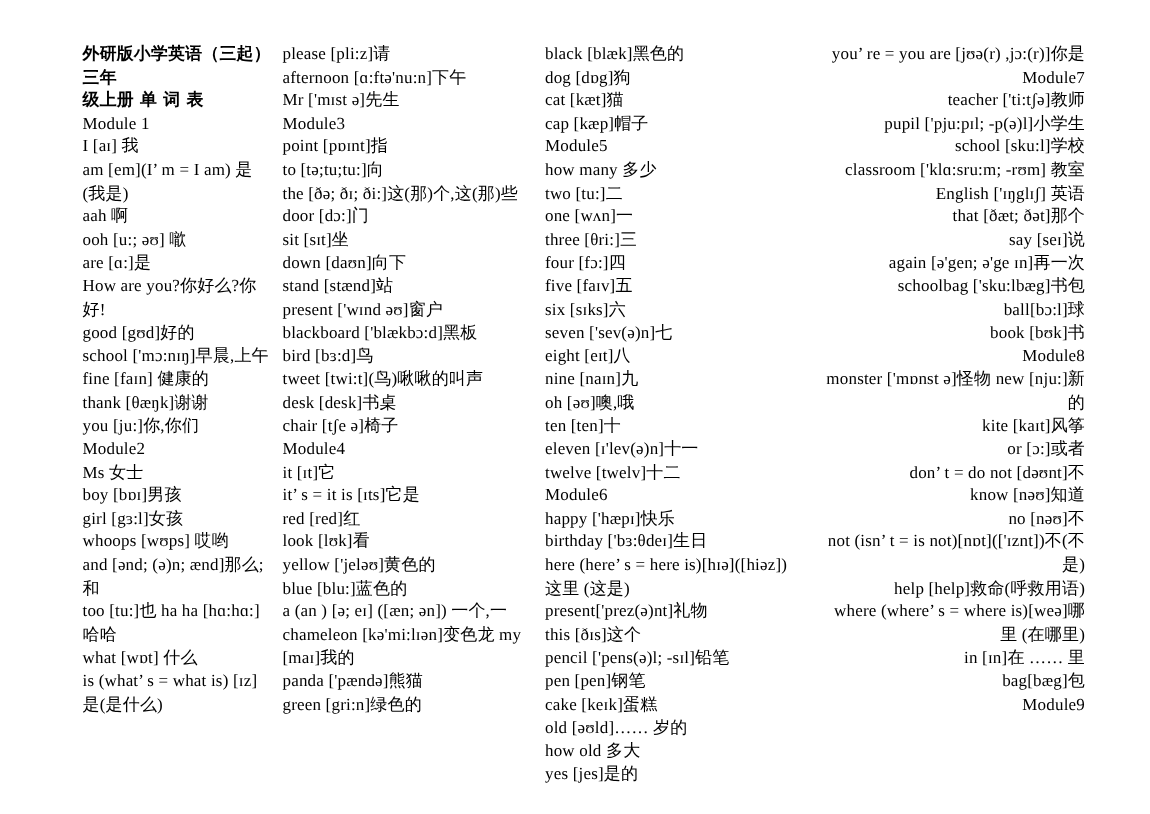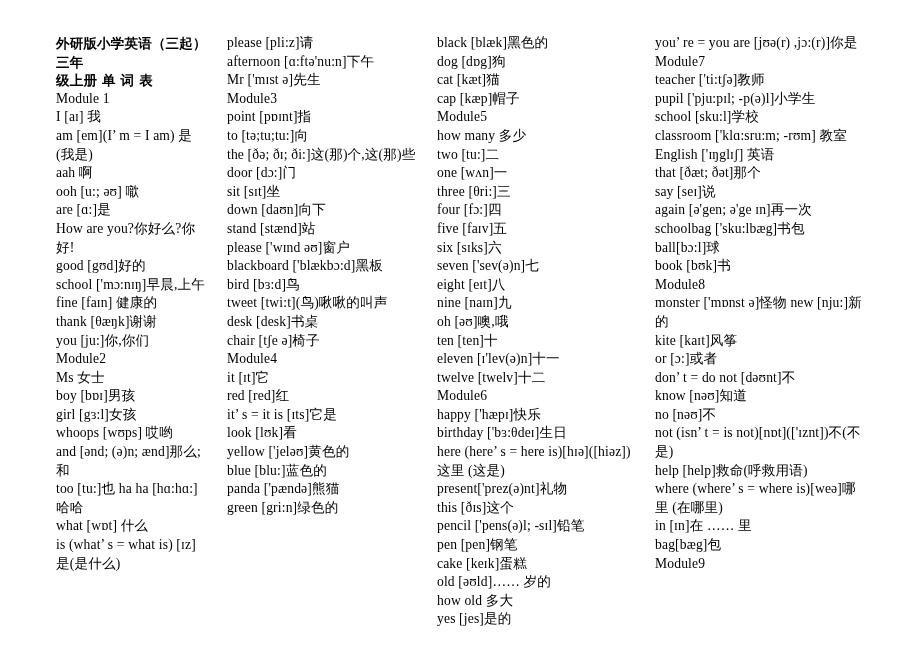--- a/index.html
+++ b/index.html
@@ -13,34 +13,34 @@
     height: 651px;
     overflow: hidden;
     font-family: "Liberation Serif", "DejaVu Serif", serif;
     color: #000000;
   }
   #page {
     position: relative;
     width: 920px;
     height: 651px;
     box-sizing: border-box;
-    padding: 34px 6px 0 0;
+    padding: 34px 6px 0 10px;
   }
   #columns {
     display: flex;
     align-items: flex-start;
     width: 908px;
   }
   .col {
     box-sizing: border-box;
   }
   .col-1 { width: 208px; padding-left: 56px; }
-  .col-2 { width: 210px; padding-left: 8px; margin-left: 11px; }
+  .col-2 { width: 210px; padding-left: 8px; }
   .col-3 { width: 215px; padding-left: 8px; }
-  .col-4 { width: 225px; padding-left: 11px; }
+  .col-4 { width: 225px; padding-left: 11px; text-align: right; }
 
   .doc-title {
     font-family: "DejaVu Sans", "Liberation Sans", sans-serif;
     font-weight: bold;
     font-size: 13.5px;
     line-height: 18.6px;
     letter-spacing: 0.2px;
     margin: 0 0 0 0;
     white-space: normal;
   }
@@ -95,33 +95,34 @@
           <div class="entry">afternoon [ɑ:ftə'nu:n]下午</div>
           <div class="entry">Mr ['mɪst ə]先生</div>
           <div class="entry">Module3</div>
           <div class="entry">point [pɒɪnt]指</div>
           <div class="entry">to [tə;tu;tu:]向</div>
           <div class="entry">the [ðə; ðɪ; ði:]这(那)个,这(那)些</div>
           <div class="entry">door [dɔ:]门</div>
           <div class="entry">sit [sɪt]坐</div>
           <div class="entry">down [daʊn]向下</div>
           <div class="entry">stand [stænd]站</div>
-          <div class="entry">please ['wɪnd əʊ]窗户</div>
+          <div class="entry">present ['wɪnd əʊ]窗户</div>
           <div class="entry">blackboard ['blækbɔ:d]黑板</div>
           <div class="entry">bird [bɜ:d]鸟</div>
           <div class="entry">tweet [twi:t](鸟)啾啾的叫声</div>
           <div class="entry">desk [desk]书桌</div>
           <div class="entry">chair [tʃe ə]椅子</div>
           <div class="entry">Module4</div>
           <div class="entry">it [ɪt]它</div>
+          <div class="entry">it’ s = it is [ɪts]它是</div>
           <div class="entry">red [red]红</div>
-          <div class="entry">it’ s = it is [ɪts]它是</div>
           <div class="entry">look [lʊk]看</div>
           <div class="entry">yellow ['jeləʊ]黄色的</div>
           <div class="entry">blue [blu:]蓝色的</div>
+          <div class="entry">a (an ) [ə; eɪ] ([æn; ən]) 一个,一 chameleon [kə'mi:lɪən]变色龙 my [maɪ]我的</div>
           <div class="entry">panda ['pændə]熊猫</div>
           <div class="entry">green [gri:n]绿色的</div>
         </div>
     </div>
 
     <div class="col col-3">
       <div>
           <div class="entry">black [blæk]黑色的</div>
           <div class="entry">dog [dɒg]狗</div>
           <div class="entry">cat [kæt]猫</div>

